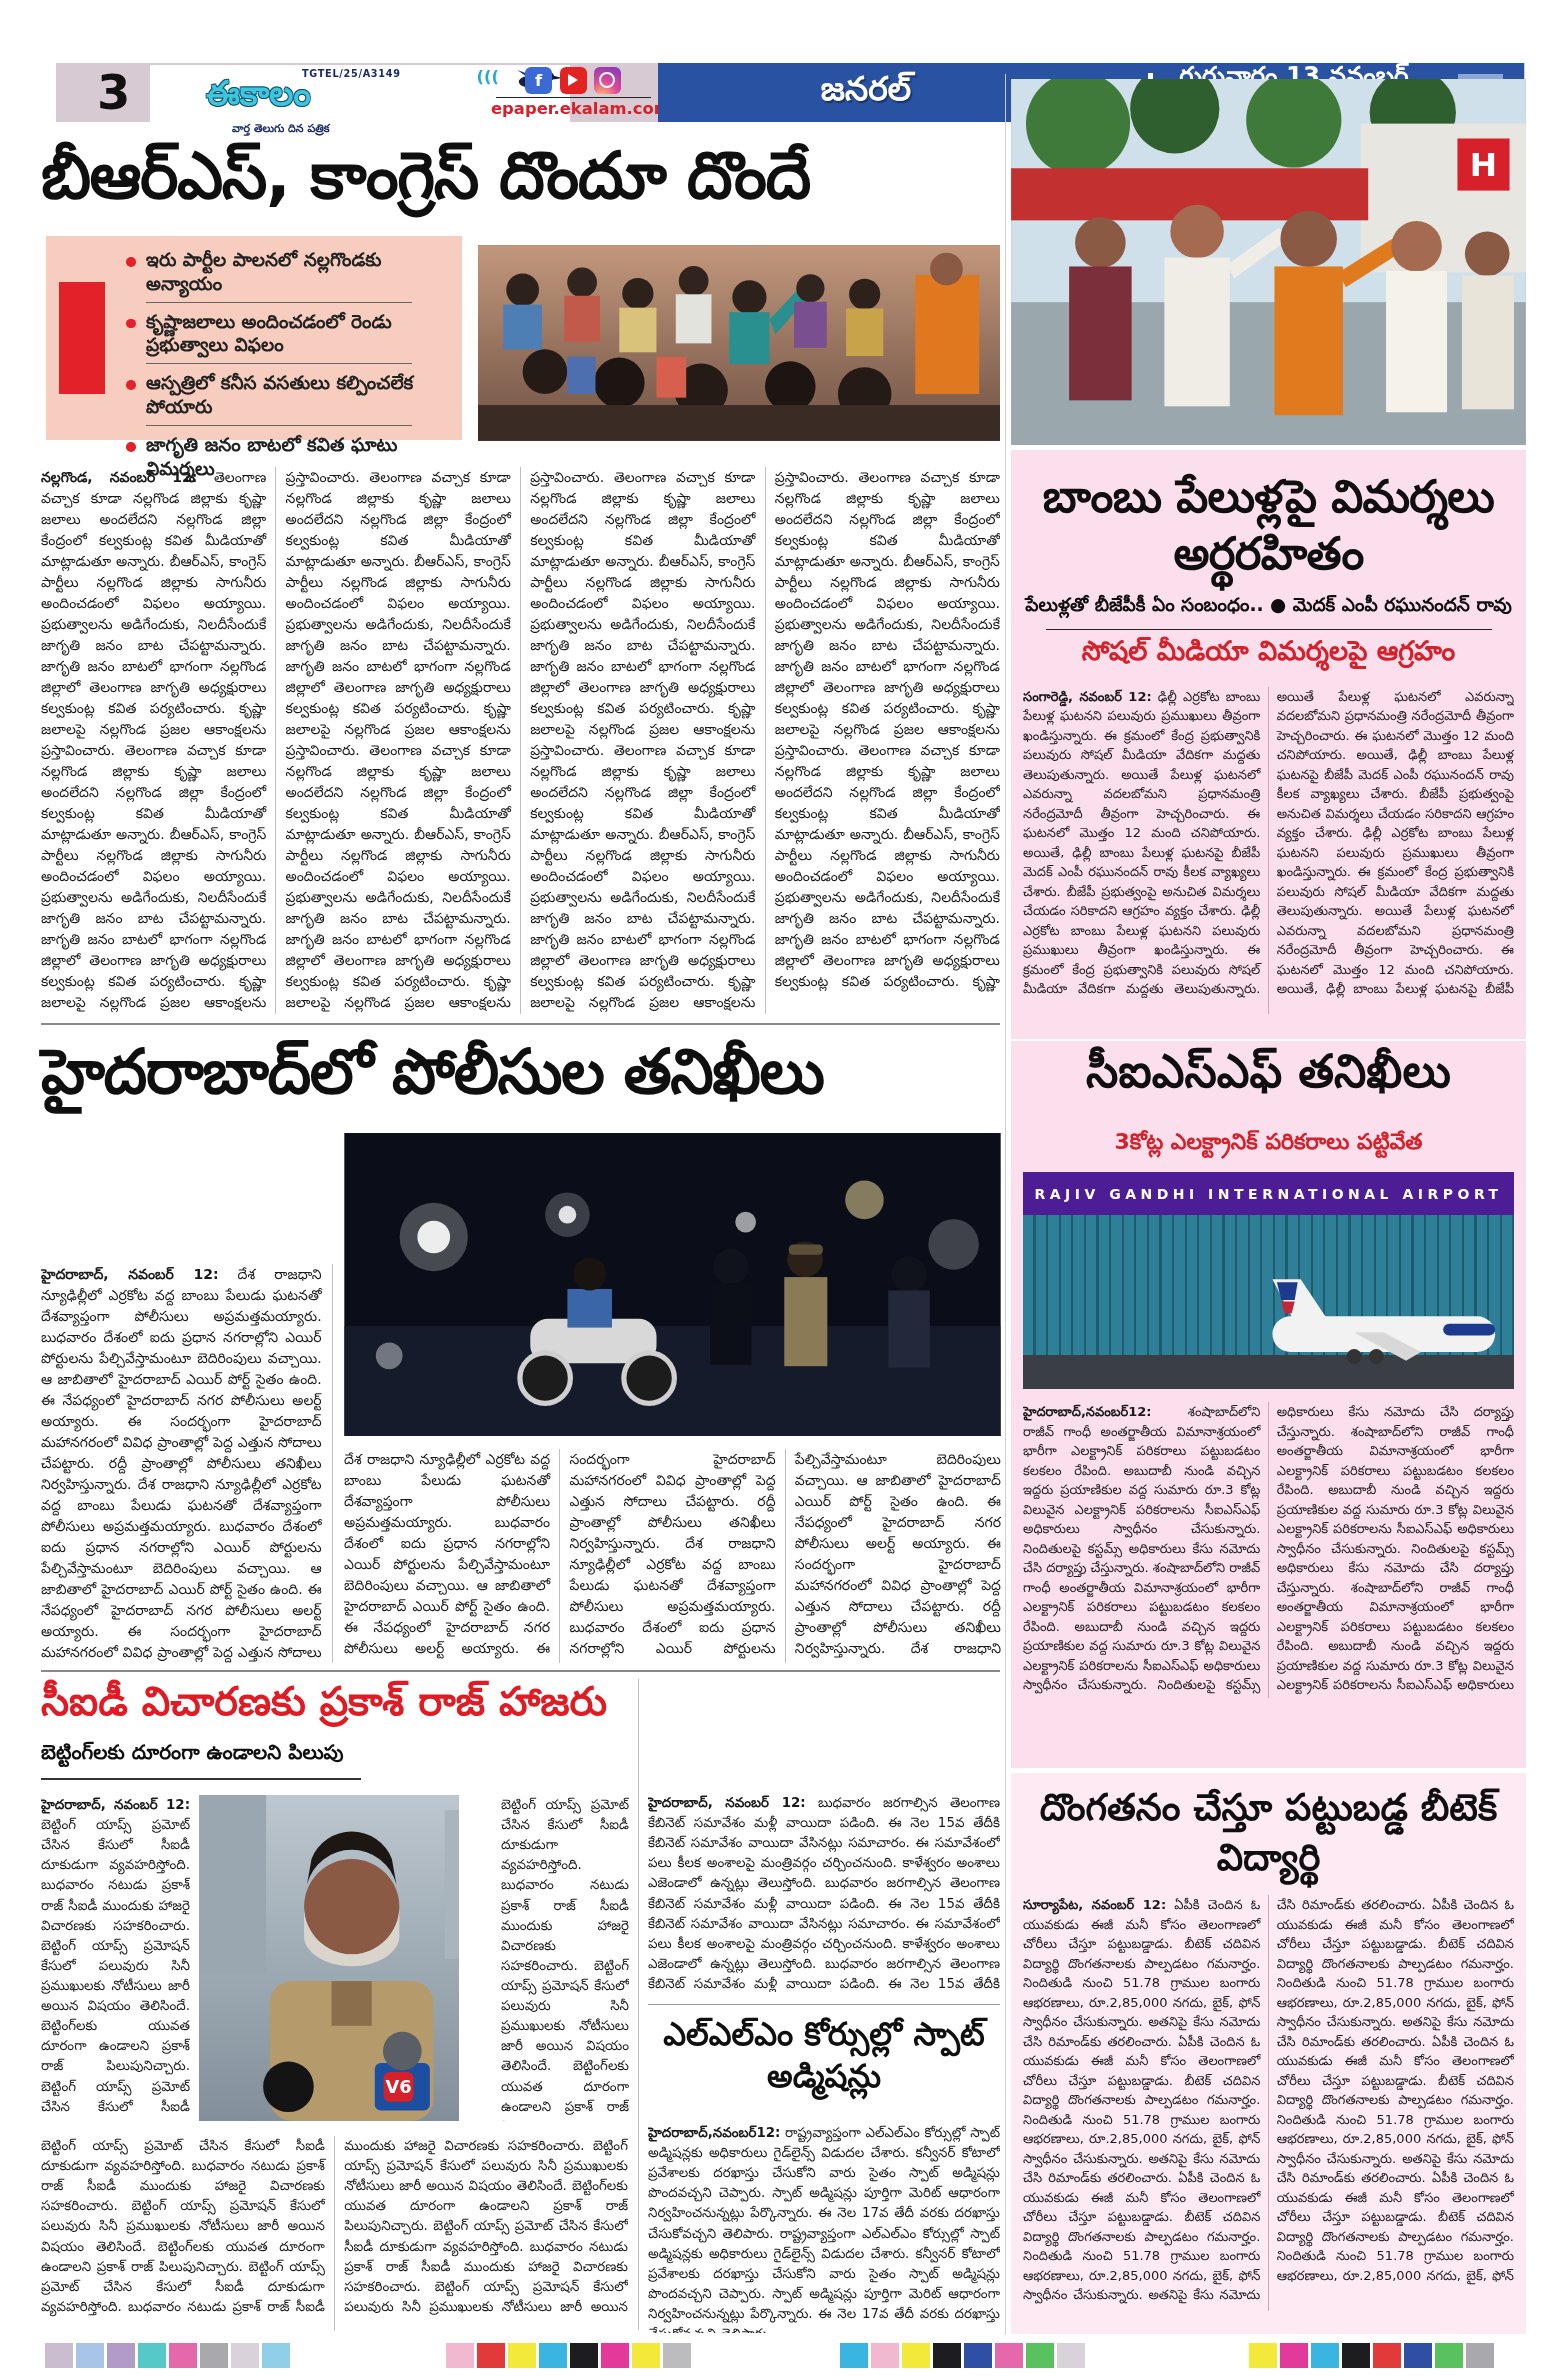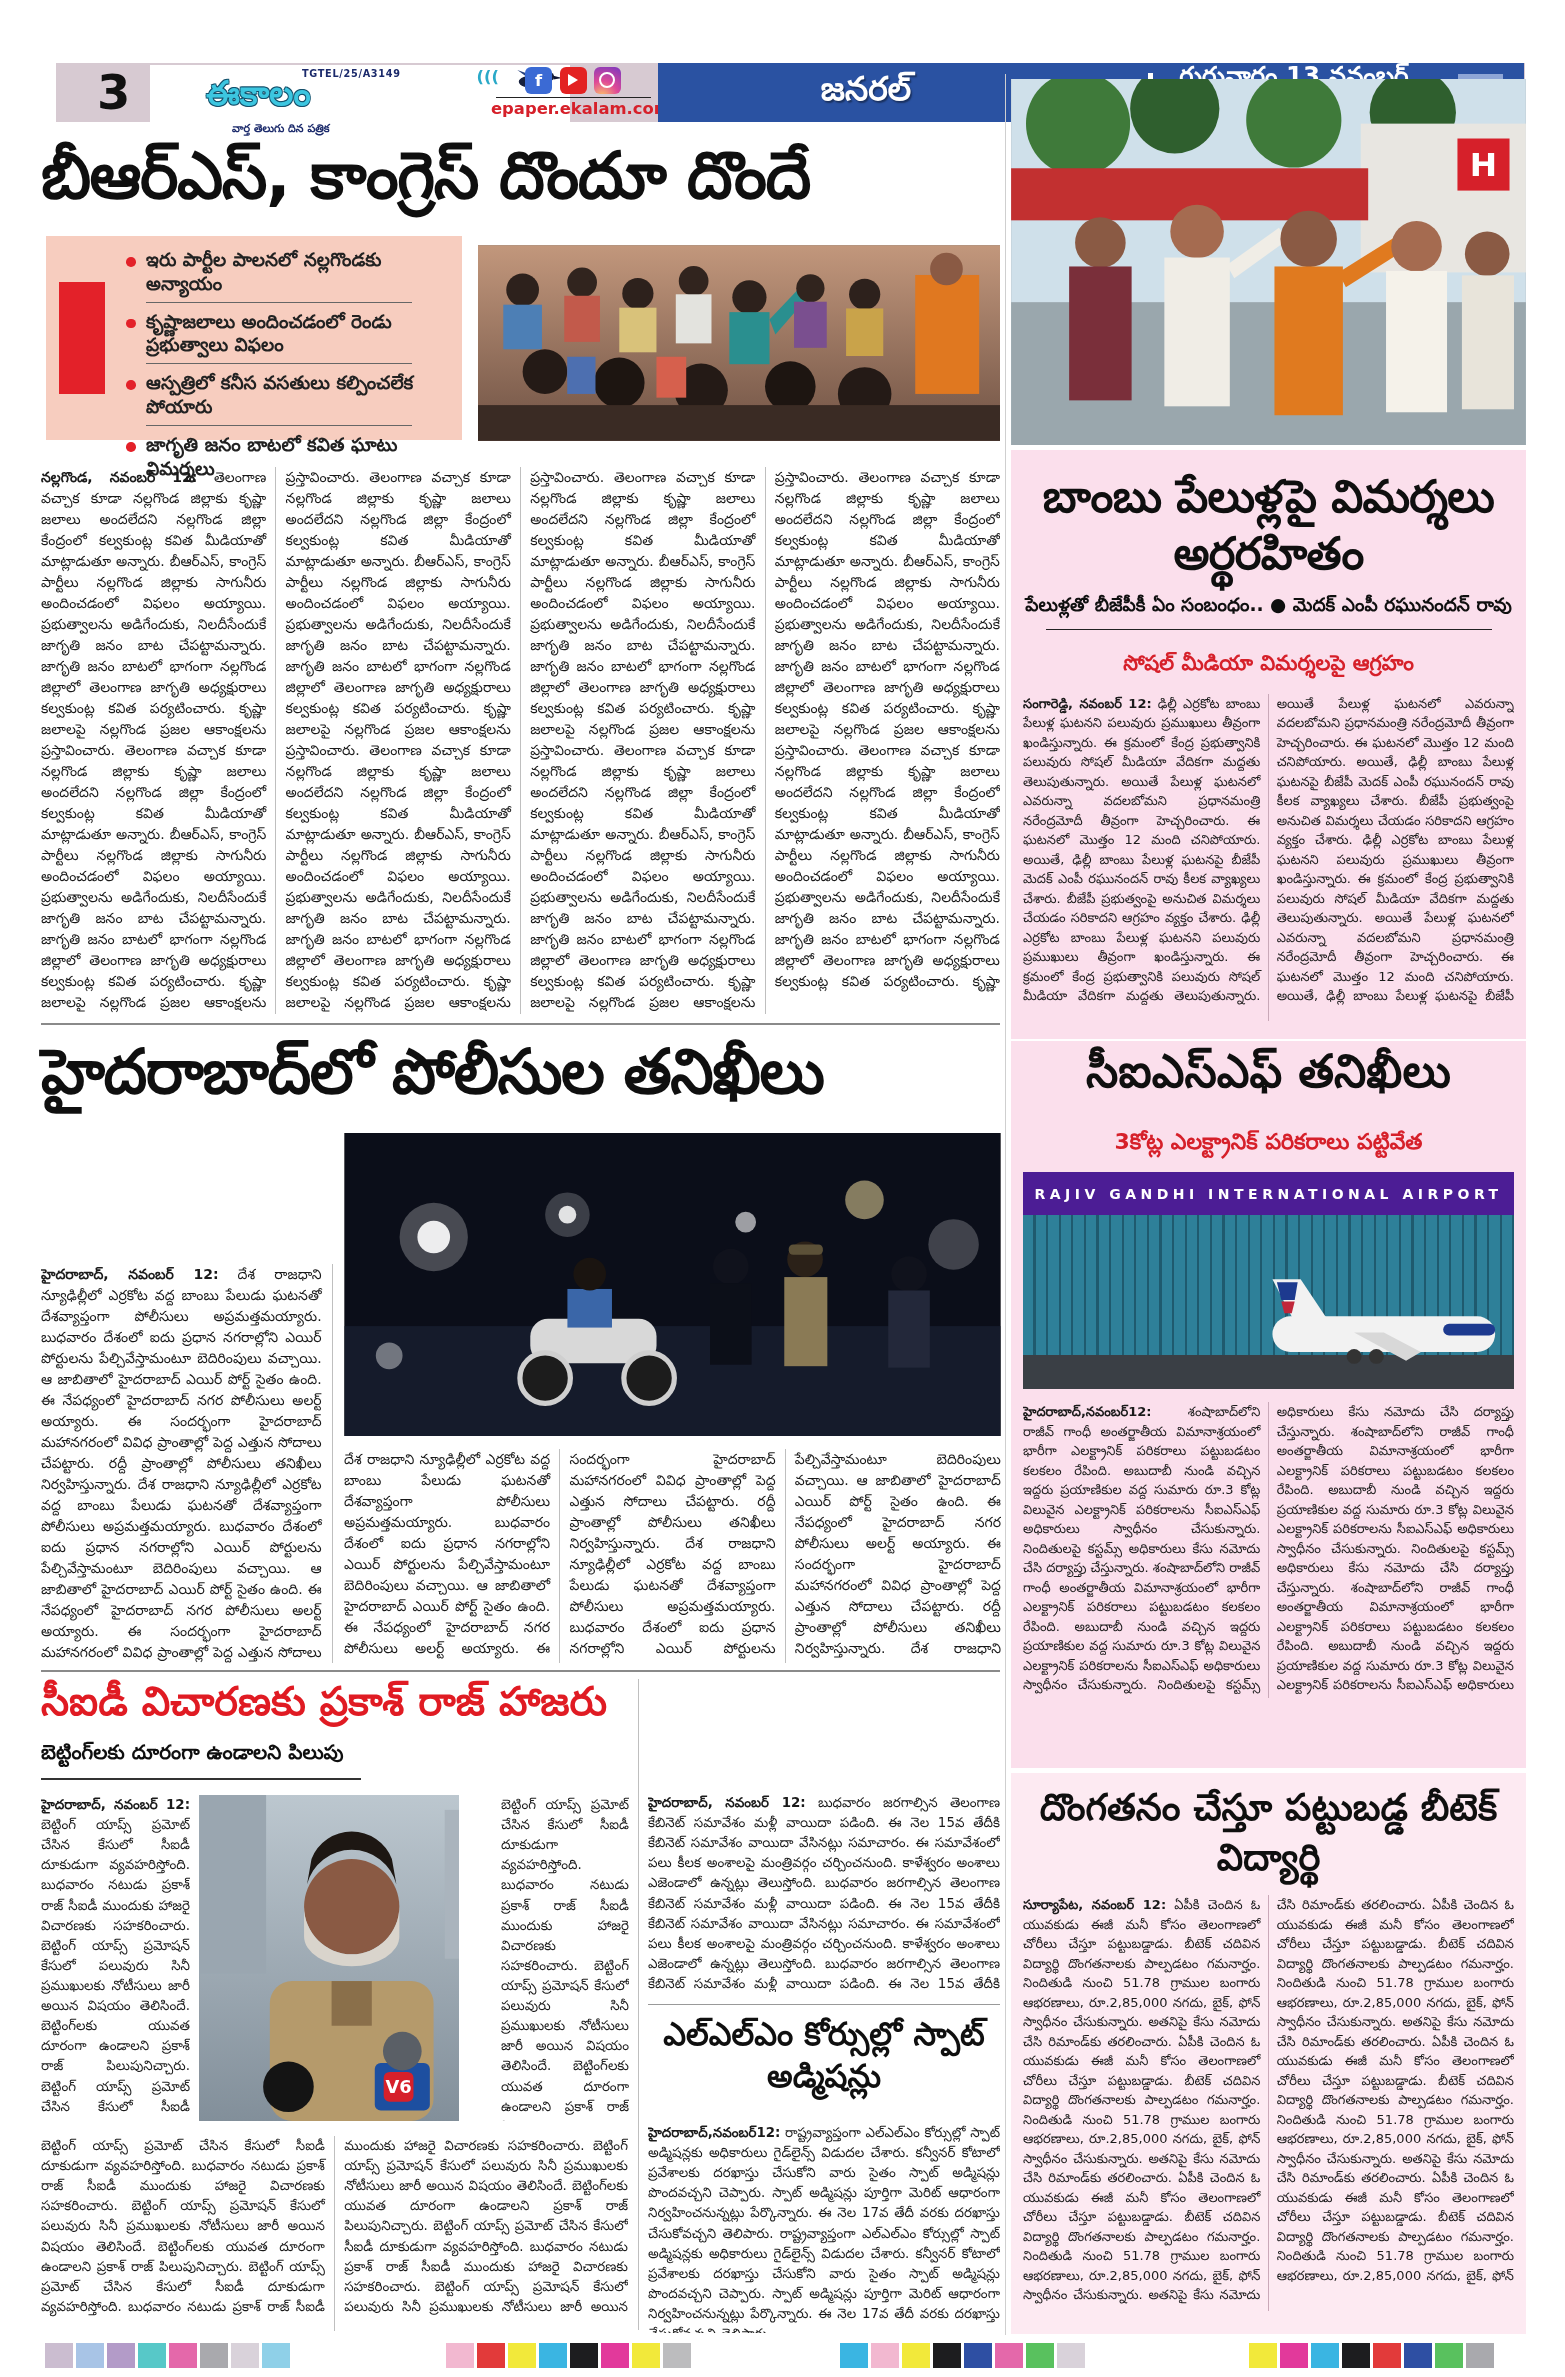--- a/index.html
+++ b/index.html
@@ -289,21 +289,21 @@
           <rect x="504" y="258" width="82" height="190" fill="#f5f2ea"></rect>
         <circle cx="640" cy="235" r="30" fill="#8a5a44"></circle>
           <rect x="606" y="264" width="70" height="180" fill="#e8e4da"></rect>
       </svg>
     </div>
 
     <div class="rail-art" style="top:376px;height:589px;background:#fbdfec;">
       <div class="hl center" style="padding-top:19.3px;font-size:45px;line-height:1.25;letter-spacing:-0.7px;">బాంబు పేలుళ్లపై విమర్శలు అర్థరహితం</div>
       <div class="hl center" style="margin-top:12px;font-size:18.6px;">పేలుళ్లతో బీజేపీకీ ఏం సంబంధం.. ● మెదక్ ఎంపీ రఘునందన్ రావు</div>
       <div style="width:446px;height:1.5px;background:#222;margin:9px auto 0 auto;"></div>
-      <div class="hl center redtxt" style="margin-top:21px;font-size:21px;">సోషల్ మీడియా విమర్శలపై ఆగ్రహం</div>
+      <div class="hl center redtxt" style="margin-top:5px;font-size:27px;">సోషల్ మీడియా విమర్శలపై ఆగ్రహం</div>
       <div class="bodytxt cols2 fillbox" style="margin:13.4px 12px 0 12px;height:327px;font-size:13px;">
         <p style="margin:0;"><b>సంగారెడ్డి, నవంబర్ 12:</b> <span class="filltext">ఢిల్లీ ఎర్రకోట బాంబు పేలుళ్ల ఘటనని పలువురు ప్రముఖులు తీవ్రంగా ఖండిస్తున్నారు. ఈ క్రమంలో కేంద్ర ప్రభుత్వానికి పలువురు సోషల్ మీడియా వేదికగా మద్దతు తెలుపుతున్నారు. అయితే పేలుళ్ల ఘటనలో ఎవరున్నా వదలబోమని ప్రధానమంత్రి నరేంద్రమోదీ తీవ్రంగా హెచ్చరించారు. ఈ ఘటనలో మొత్తం 12 మంది చనిపోయారు. అయితే, ఢిల్లీ బాంబు పేలుళ్ల ఘటనపై బీజేపీ మెదక్ ఎంపీ రఘునందన్ రావు కీలక వ్యాఖ్యలు చేశారు. బీజేపీ ప్రభుత్వంపై అనుచిత విమర్శలు చేయడం సరికాదని ఆగ్రహం వ్యక్తం చేశారు. ఢిల్లీ ఎర్రకోట బాంబు పేలుళ్ల ఘటనని పలువురు ప్రముఖులు తీవ్రంగా ఖండిస్తున్నారు. ఈ క్రమంలో కేంద్ర ప్రభుత్వానికి పలువురు సోషల్ మీడియా వేదికగా మద్దతు తెలుపుతున్నారు. అయితే పేలుళ్ల ఘటనలో ఎవరున్నా వదలబోమని ప్రధానమంత్రి నరేంద్రమోదీ తీవ్రంగా హెచ్చరించారు. ఈ ఘటనలో మొత్తం 12 మంది చనిపోయారు. అయితే, ఢిల్లీ బాంబు పేలుళ్ల ఘటనపై బీజేపీ మెదక్ ఎంపీ రఘునందన్ రావు కీలక వ్యాఖ్యలు చేశారు. బీజేపీ ప్రభుత్వంపై అనుచిత విమర్శలు చేయడం సరికాదని ఆగ్రహం వ్యక్తం చేశారు. ఢిల్లీ ఎర్రకోట బాంబు పేలుళ్ల ఘటనని పలువురు ప్రముఖులు తీవ్రంగా ఖండిస్తున్నారు. ఈ క్రమంలో కేంద్ర ప్రభుత్వానికి పలువురు సోషల్ మీడియా వేదికగా మద్దతు తెలుపుతున్నారు. అయితే పేలుళ్ల ఘటనలో ఎవరున్నా వదలబోమని ప్రధానమంత్రి నరేంద్రమోదీ తీవ్రంగా హెచ్చరించారు. ఈ ఘటనలో మొత్తం 12 మంది చనిపోయారు. అయితే, ఢిల్లీ బాంబు పేలుళ్ల ఘటనపై బీజేపీ మెదక్ ఎంపీ రఘునందన్ రావు కీలక వ్యాఖ్యలు చేశారు. బీజేపీ ప్రభుత్వంపై అనుచిత విమర్శలు చేయడం సరికాదని ఆగ్రహం వ్యక్తం చేశారు.</span></p>
       </div>
     </div>
 
     <div class="rail-art" style="top:967px;height:727px;background:#fbdfec;">
       <div class="hl center" style="margin-top:3px;font-size:46px;">సీఐఎస్ఎఫ్ తనిఖీలు</div>
       <div class="hl center redtxt" style="margin-top:20px;font-size:22px;">3కోట్ల ఎలక్ట్రానిక్ పరికరాలు పట్టివేత</div>
 
       <div class="photo" style="position:relative;left:12px;top:0;width:491px;height:217px;margin-top:12px;">

